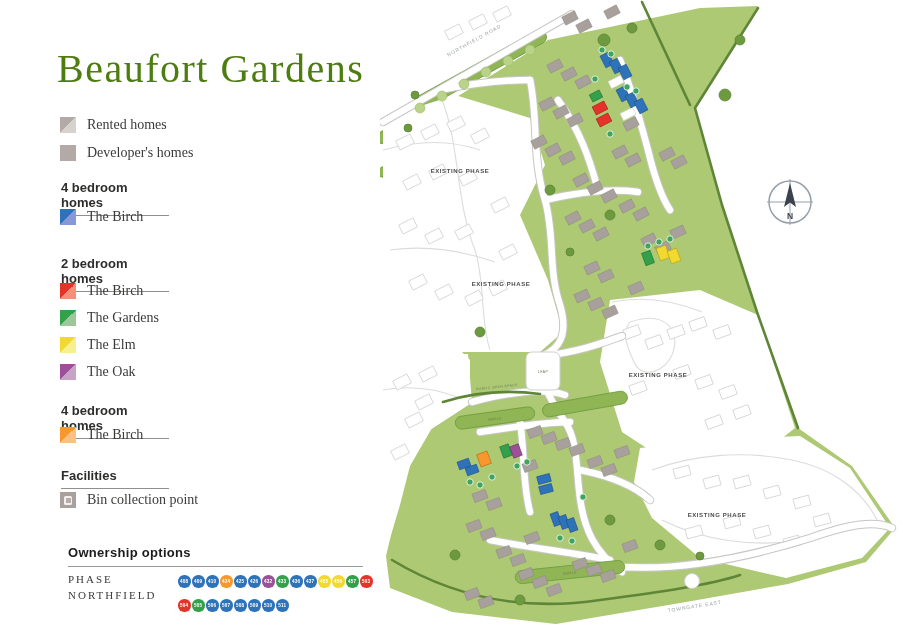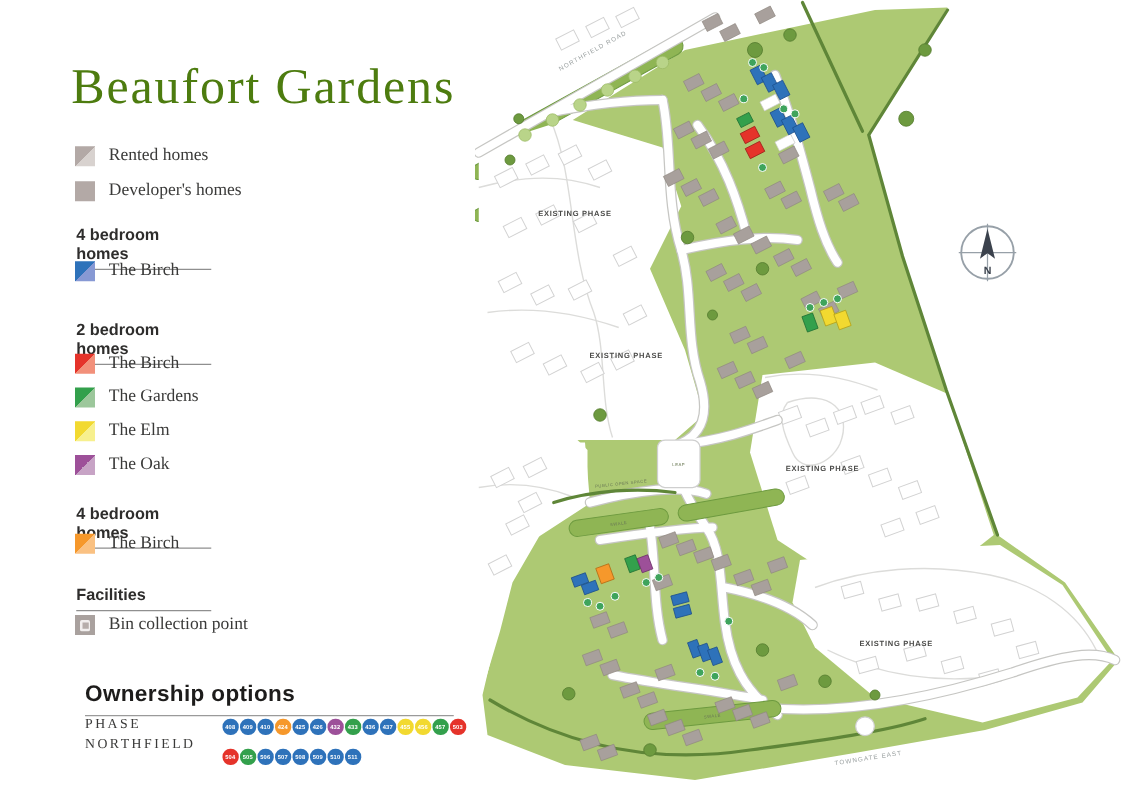--- a/index.html
+++ b/index.html
@@ -10,21 +10,21 @@
   #title{left:57px;top:18px;font-family:"Liberation Serif",serif;font-size:40px;
          letter-spacing:1.5px;color:#4d7c0f;font-weight:400;}
   .lrow{display:flex;gap:11px;left:60px;}
   .sw{width:16px;height:16px;flex:0 0 16px;}
   .lbl{font-family:"Liberation Serif",serif;font-size:14px;color:#3a3a39;}
   .shead{left:61px;width:108px;font-size:13px;font-weight:700;color:#2e2d2c;
          padding-bottom:5px;border-bottom:1px solid #8f8f8f;}
   .binbox{width:16px;height:16px;background:#a9a19e;display:flex;align-items:center;justify-content:center;}
   .binglyph{width:8px;height:9px;background:#f2efee;border-radius:1.5px;position:relative;}
   .binglyph:before{content:"";position:absolute;left:1.5px;top:2.5px;width:5px;height:4.5px;background:#b7aeab;}
-  #own-head{left:68px;top:545px;width:295px;font-size:18px;font-weight:700;color:#1d1c1b;
+  #own-head{left:68px;top:545px;width:295px;font-size:13px;font-weight:700;color:#1d1c1b;
             letter-spacing:.3px;padding-bottom:6px;border-bottom:1px solid #9a9a9a;}
   #shared{left:68px;top:572px;font-family:"Liberation Serif",serif;font-size:11px;
           letter-spacing:2px;color:#3a3a39;line-height:1.45;}
   .badge-row{left:178px;display:flex;gap:1.5px;}
   .badge{width:12.5px;height:12.5px;border-radius:50%;color:#fff;font-size:4.6px;font-weight:700;
          display:flex;align-items:center;justify-content:center;letter-spacing:.2px;}
   
   #map{left:380px;top:0;width:523px;height:639px;}
   .h{fill:#a8a09c;stroke:#8f8780;stroke-width:.5;}
   .e{fill:#ffffff;stroke:#d2d2d2;stroke-width:.8;}

